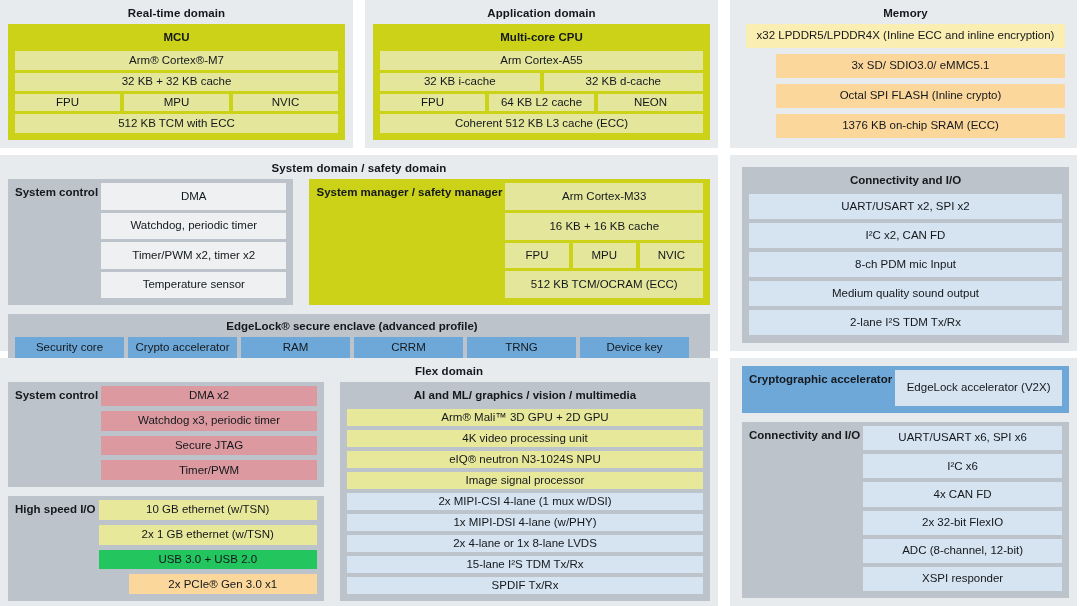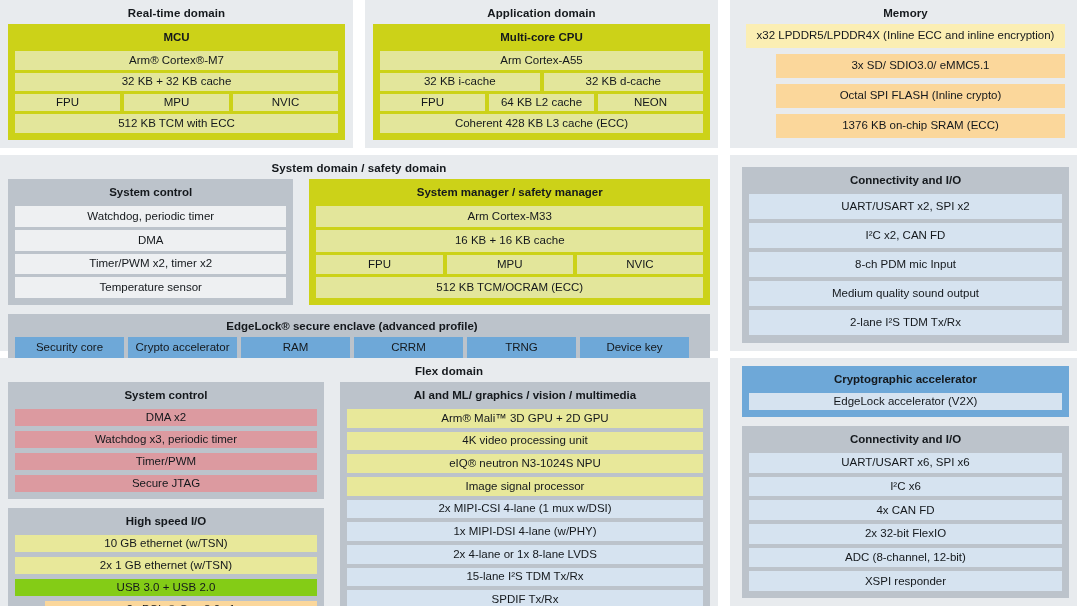--- a/index.html
+++ b/index.html
@@ -47,21 +47,21 @@
 
   
   .w-col1 { width: 353px; }
   .w-col2 { width: 353px; }
   .w-col3 { width: 347px; padding-left: 12px; }
   .w-wide { width: 718px; }
 
   
   .group {
     display: flex;
-    flex-direction: column;
+    flex-direction: row;
     padding: 4px 7px 7px 7px;
     gap: 3px;
   }
   .group-grey  { background: #bcc3cb; }
   .group-olive { background: #ccd218; }
   .group-blue  { background: #6ea8d8; }
 
   .group-title {
     font-size: 11.5px;
     font-weight: bold;
@@ -88,21 +88,21 @@
   .rowline { display: flex; gap: 4px; flex: 1 1 0; }
 
   
   .f-khaki  { background: #e3e69b; }
   .f-white  { background: #eef0f2; }
   .f-lblue  { background: #d6e3f0; }
   .f-yellow { background: #e8e89a; }
   .f-lyellow{ background: #fbeeb3; }
   .f-orange { background: #fbd79b; margin-left: 30px; }
   .f-red    { background: #dc9aa0; }
-  .f-blue   { background: #84cc16; }
+  .f-blue   { background: #22c55e; }
   .f-bluecell { background: #6ea8d8; }
 
   
   .mid-inner { display: flex; gap: 16px; flex: 0 0 auto; }
   .mid-left  { width: 316px; }
   .mid-right { width: 444px; }
 
   .enclave {
     margin-top: 9px;
     background: #bcc3cb;
@@ -159,21 +159,21 @@
           <div class="row f-khaki">Arm Cortex-A55</div>
           <div class="rowline">
             <div class="row f-khaki">32 KB i-cache</div>
             <div class="row f-khaki">32 KB d-cache</div>
           </div>
           <div class="rowline">
             <div class="row f-khaki">FPU</div>
             <div class="row f-khaki">64 KB L2 cache</div>
             <div class="row f-khaki">NEON</div>
           </div>
-          <div class="row f-khaki">Coherent 428 KB L3 cache (ECC)</div>
+          <div class="row f-khaki">Coherent 512 KB L3 cache (ECC)</div>
         </div>
       </div>
     </div>
 
     <div class="panel w-col3">
       <div class="panel-title">Memory</div>
       <div class="rowset" style="padding:0 4px 2px 4px; gap:6px;">
         <div class="row f-lyellow">x32 LPDDR5/LPDDR4X (Inline ECC and inline encryption)</div>
         <div class="row f-orange">3x SD/ SDIO3.0/ eMMC5.1</div>
         <div class="row f-orange">Octal SPI FLASH (Inline crypto)</div>
@@ -185,22 +185,22 @@
   <div class="band band-mid">
 
     <div class="panel w-wide">
       <div class="panel-title">System domain / safety domain</div>
 
       <div class="mid-inner" style="height:126px;">
 
         <div class="group group-grey mid-left">
           <div class="group-title">System control</div>
           <div class="rowset">
+            <div class="row f-white">DMA</div>
             <div class="row f-white">Watchdog, periodic timer</div>
-            <div class="row f-white">DMA</div>
             <div class="row f-white">Timer/PWM x2, timer x2</div>
             <div class="row f-white">Temperature sensor</div>
           </div>
         </div>
 
         <div class="group group-olive mid-right">
           <div class="group-title">System manager / safety manager</div>
           <div class="rowset">
             <div class="row f-khaki">Arm Cortex-M33</div>
             <div class="row f-khaki">16 KB + 16 KB cache</div>
@@ -247,22 +247,22 @@
       <div class="panel-title" style="margin-left:180px;">Flex domain</div>
 
       <div class="bot-inner">
 
         <div class="bot-left">
           <div class="group group-grey" style="flex:0 0 105px;">
             <div class="group-title">System control</div>
             <div class="rowset" style="gap:5px;">
               <div class="row f-red">DMA x2</div>
               <div class="row f-red">Watchdog x3, periodic timer</div>
+              <div class="row f-red">Secure JTAG</div>
               <div class="row f-red">Timer/PWM</div>
-              <div class="row f-red">Secure JTAG</div>
             </div>
           </div>
 
           <div class="group group-grey" style="flex:1 1 auto;">
             <div class="group-title">High speed I/O</div>
             <div class="rowset" style="gap:5px;">
               <div class="row f-yellow">10 GB ethernet (w/TSN)</div>
               <div class="row f-yellow">2x 1 GB ethernet (w/TSN)</div>
               <div class="row f-blue">USB 3.0 + USB 2.0</div>
               <div class="row f-orange">2x PCIe® Gen 3.0 x1</div>

